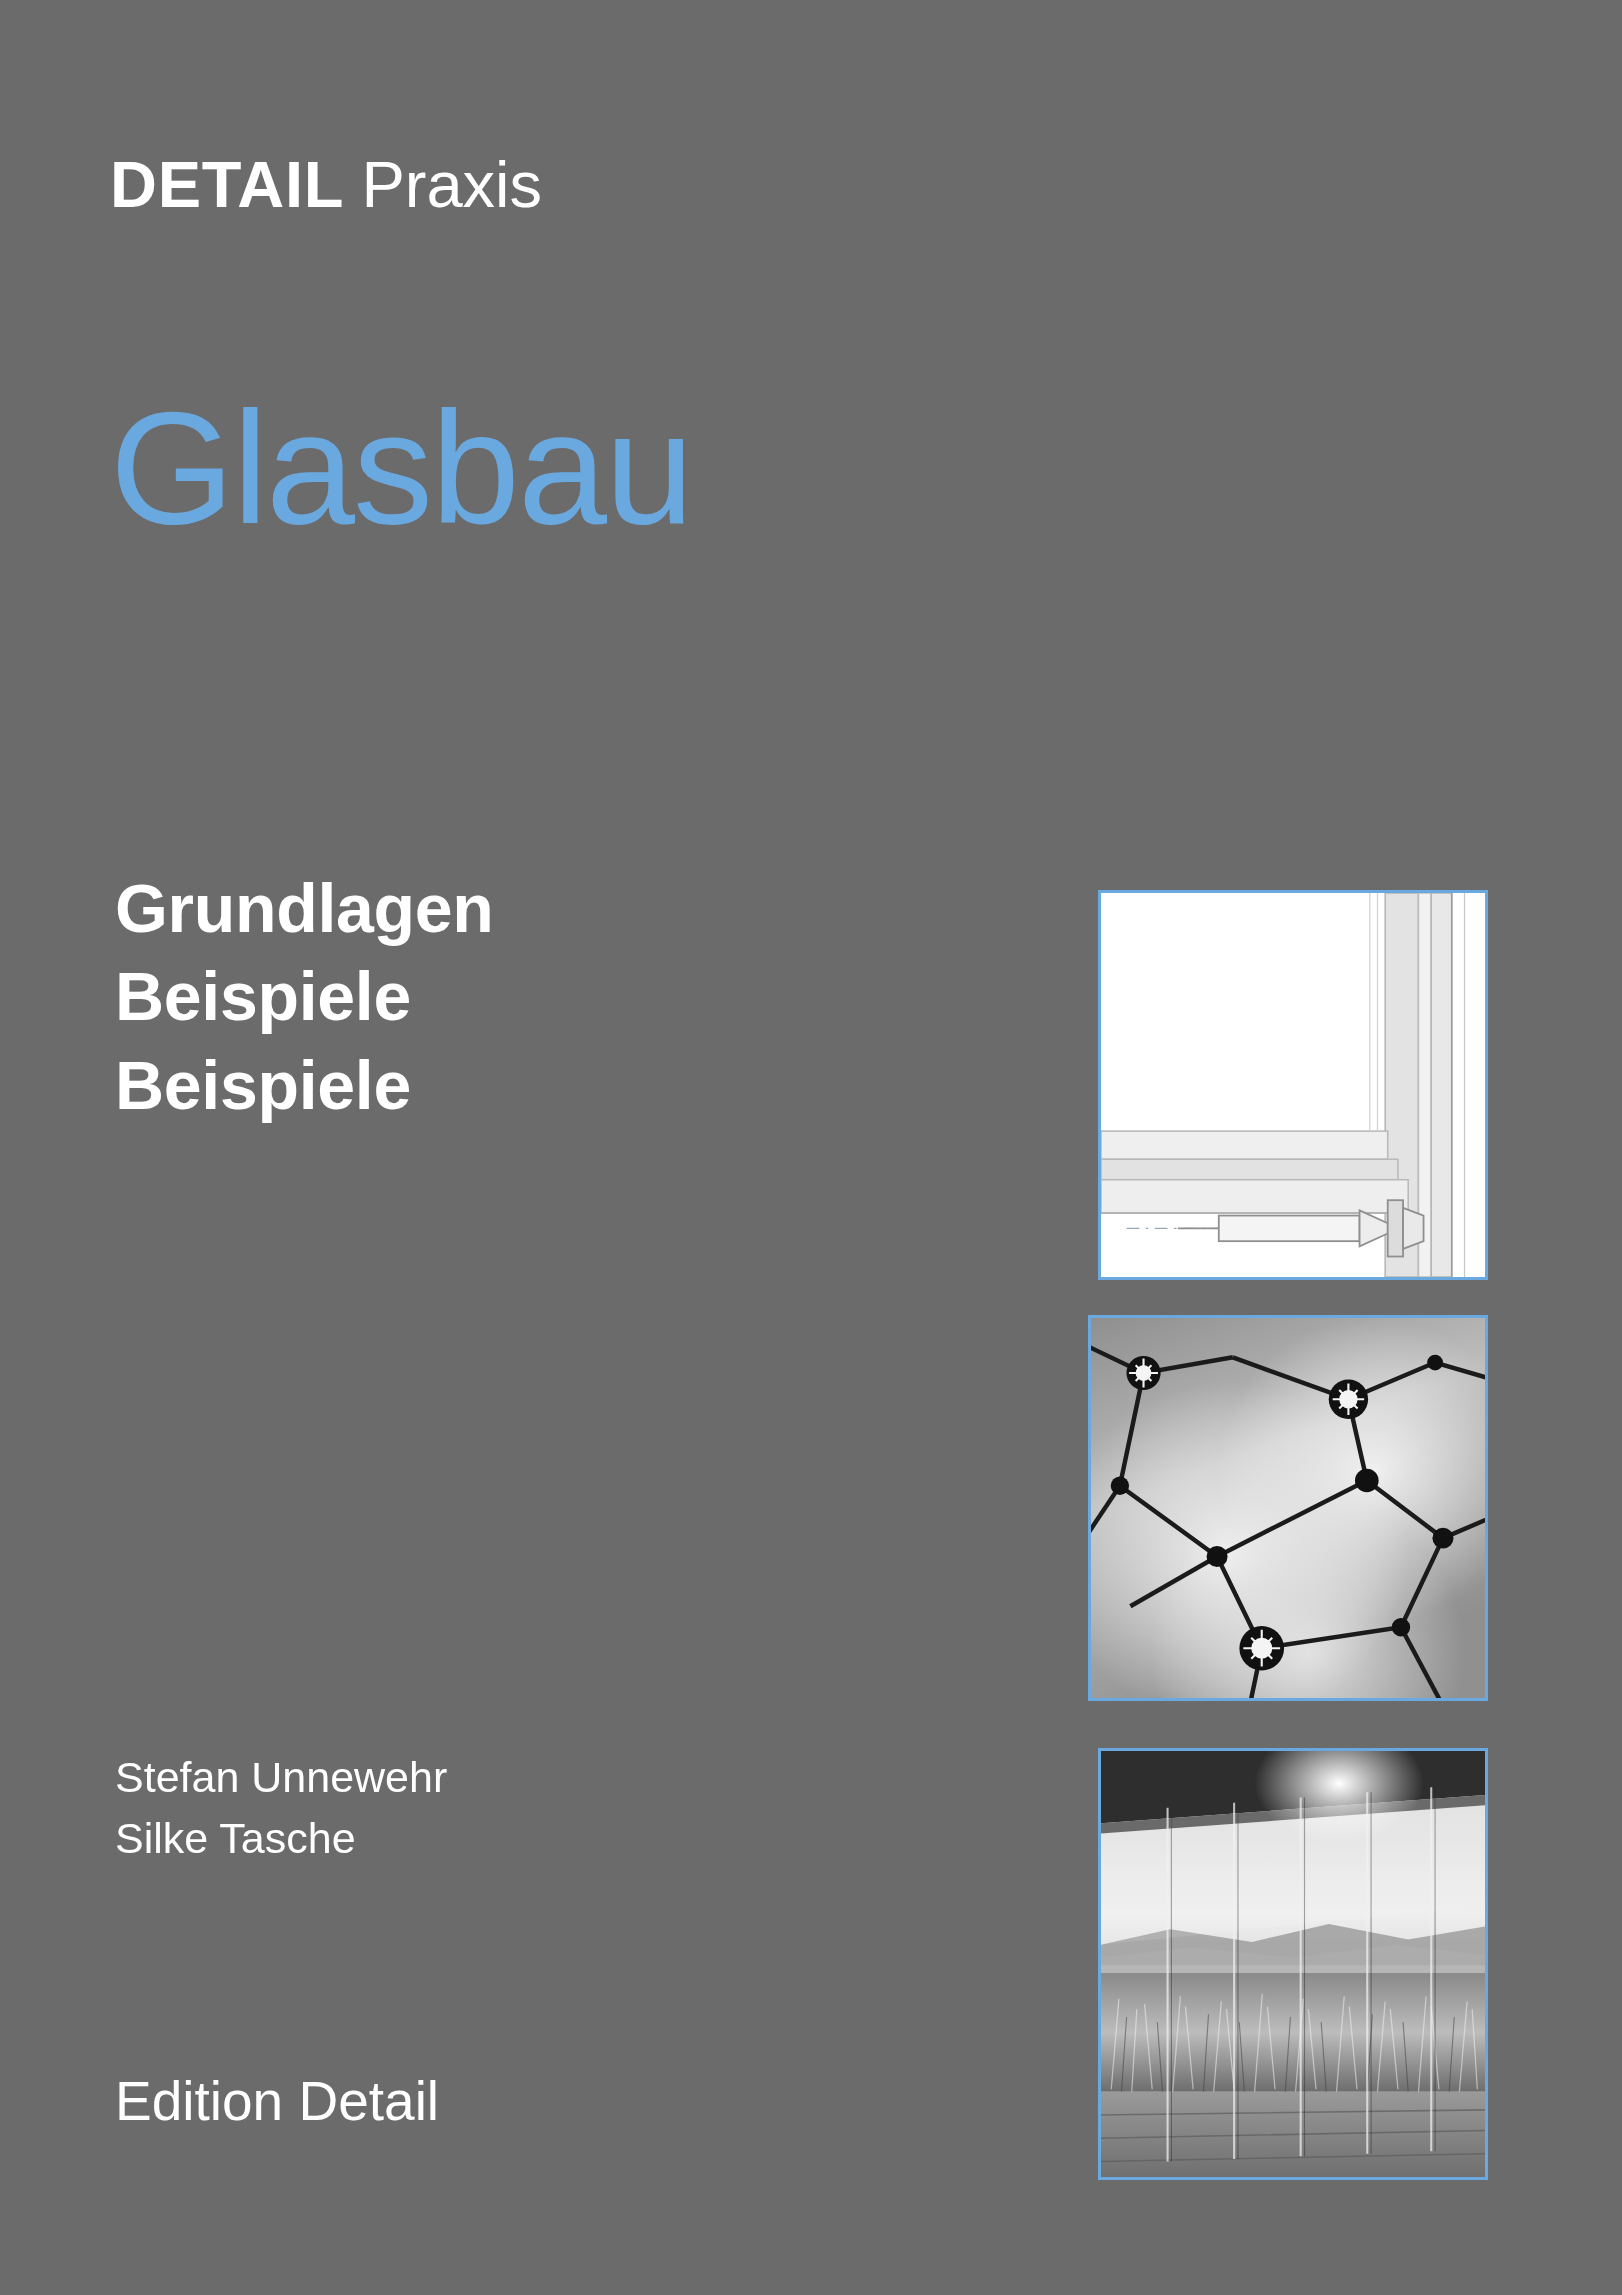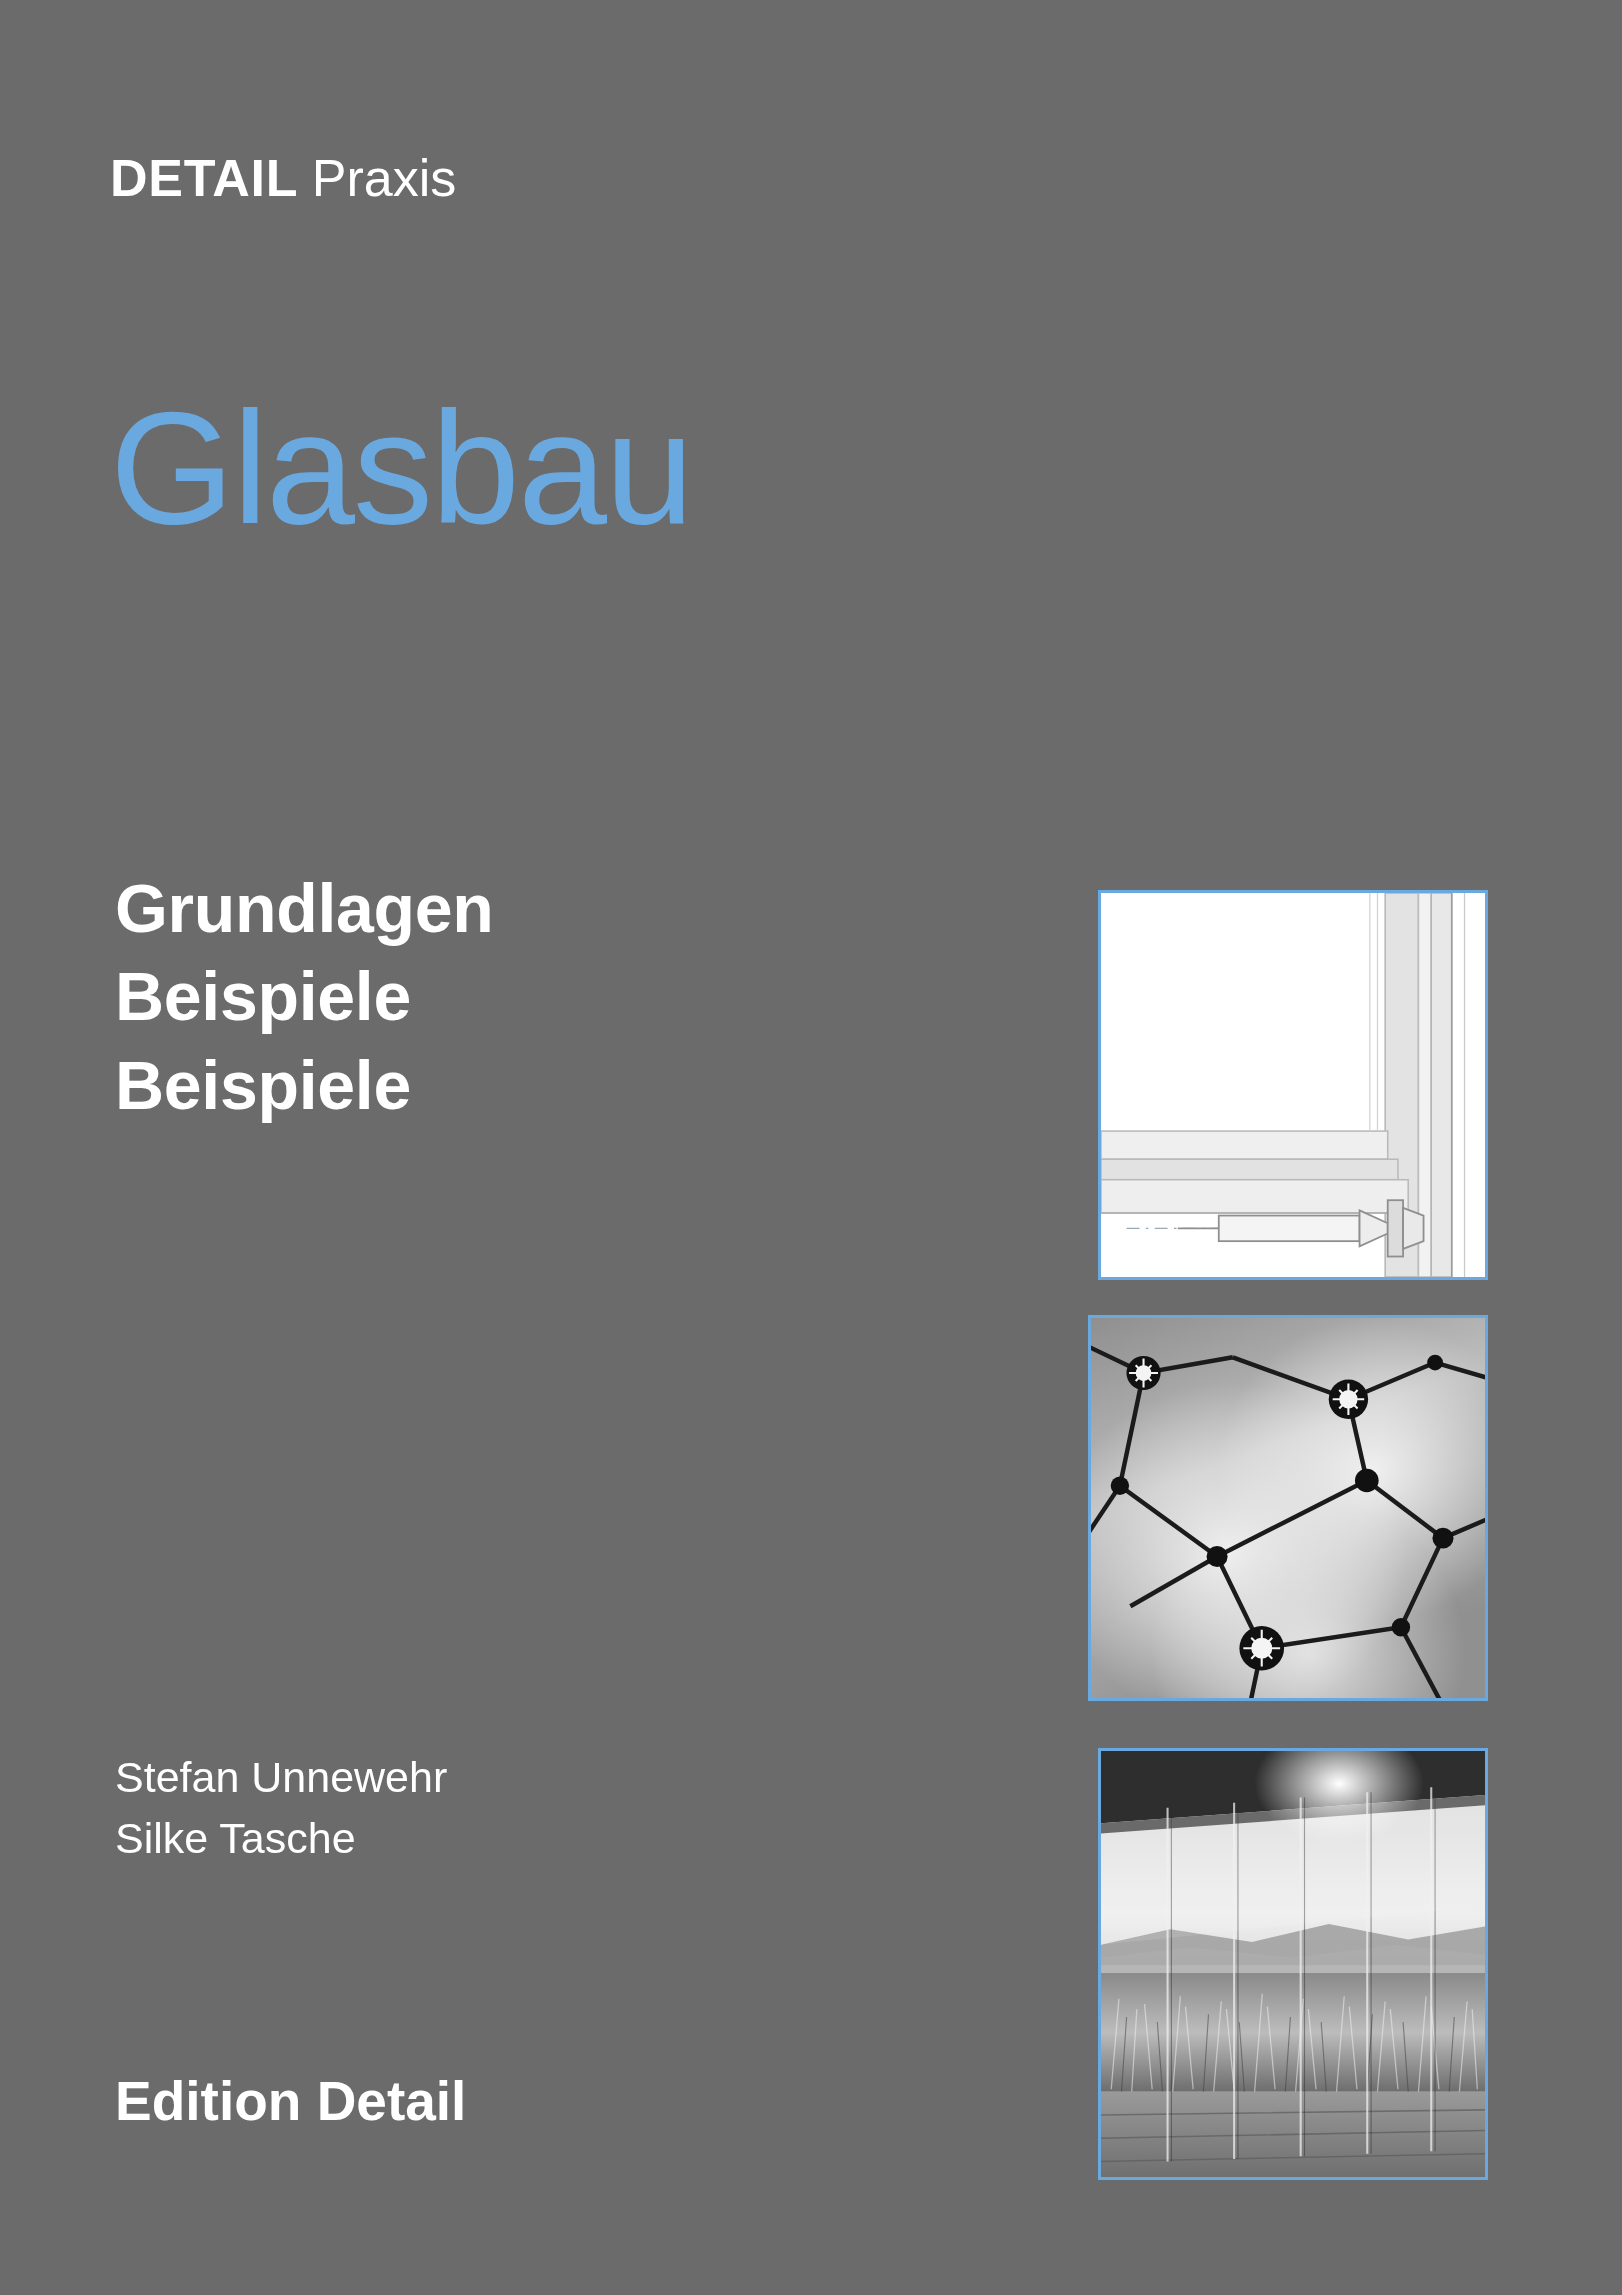--- a/index.html
+++ b/index.html
@@ -16,21 +16,21 @@
     height: 2295px;
     background: #6b6b6b;
     overflow: hidden;
   }
 
   
   .series-logo {
     position: absolute;
     left: 110px;
     top: 152px;
-    font-size: 52px;
+    font-size: 65px;
     line-height: 1;
     color: #ffffff;
     letter-spacing: -0.7px;
     white-space: nowrap;
   }
   .series-logo .brand {
     font-weight: bold;
     letter-spacing: 0.7px;
   }
   .series-logo .sub {
@@ -84,21 +84,21 @@
   }
 
   
   .publisher {
     position: absolute;
     left: 115px;
     top: 2074px;
     color: #ffffff;
     font-size: 55px;
     line-height: 1;
-    font-weight: bold;
+    font-weight: normal;
     white-space: nowrap;
   }
 
   
   .tile {
     position: absolute;
     border: 3.9px solid #6aa9e0;
     box-sizing: border-box;
     overflow: hidden;
     background: #ffffff;

